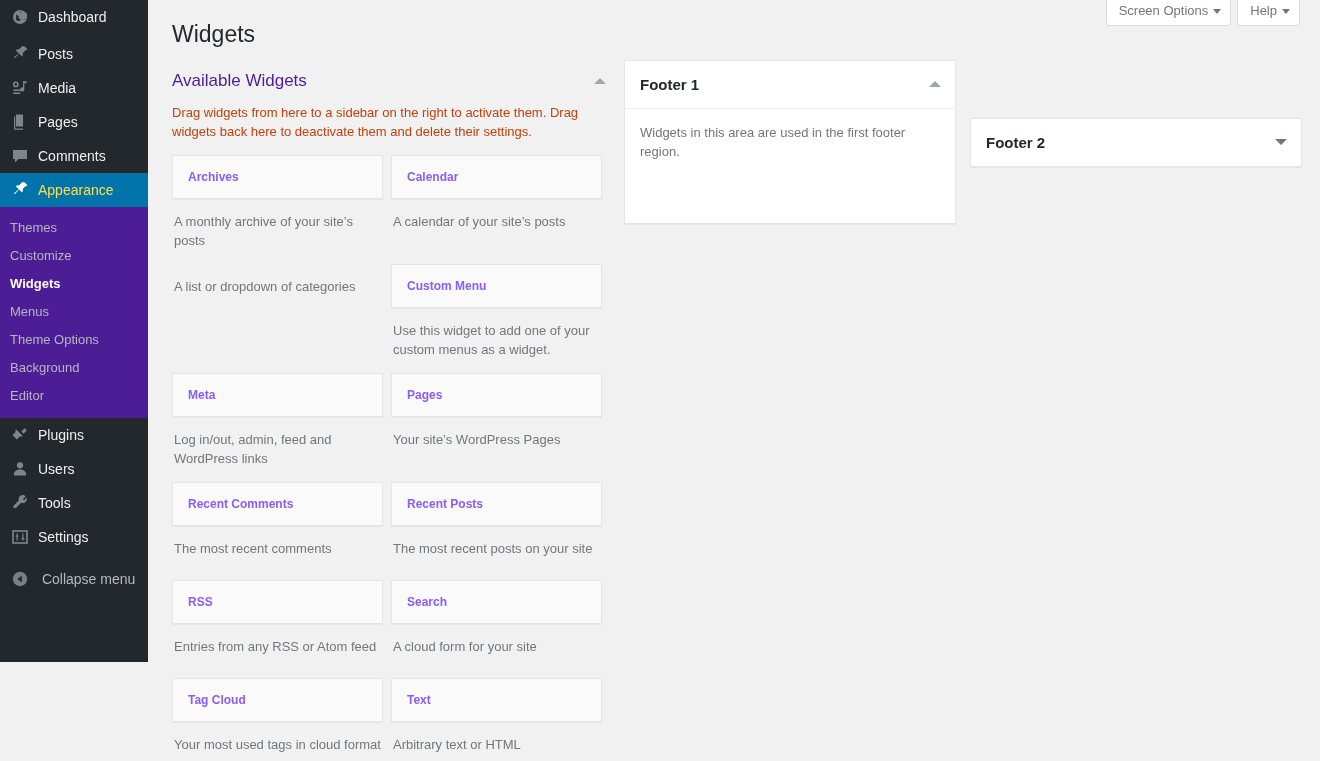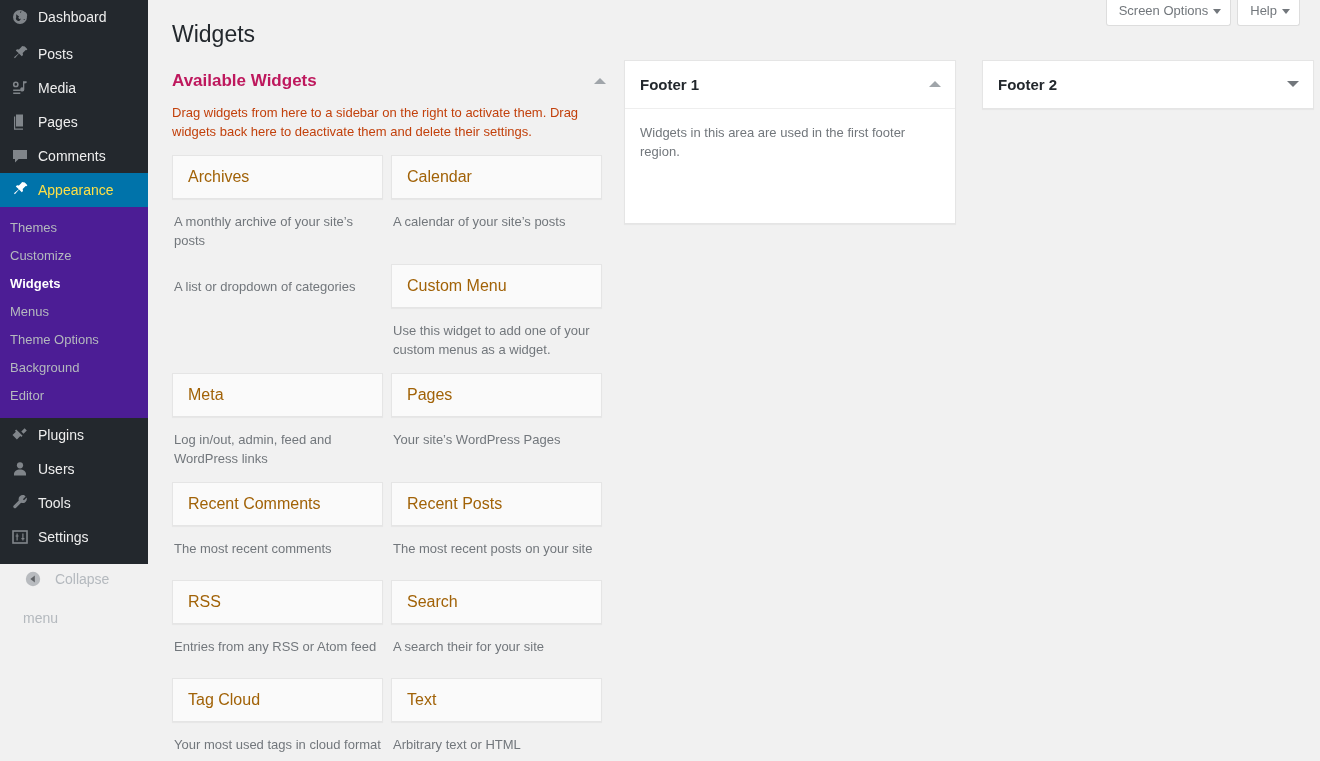--- a/index.html
+++ b/index.html
@@ -10,21 +10,21 @@
     background: #f1f1f1;
     font-family: "Liberation Sans", sans-serif;
     -webkit-font-smoothing: antialiased;
   }
 
   
   #adminmenuwrap {
     position: absolute;
     top: 0; left: 0;
     width: 148px;
-    height: 564px;
+    height: 662px;
     background: #23282d;
   }
   .menu-list { list-style: none; margin: 0; padding: 0; }
 
   .menu-top {
     position: relative;
     display: block;
     height: 34px;
     line-height: 34px;
     padding: 0 0 0 10px;
@@ -77,21 +77,21 @@
   .submenu li.current {
     color: #fff;
     font-weight: bold;
   }
 
   .collapse-wrap { margin-top: 8px; }
   .collapse-item {
     display: block;
     height: 34px;
     line-height: 34px;
-    padding-left: 23px;
+    padding-left: 10px;
     color: #b4b9be;
     font-size: 14px;
     cursor: pointer;
   }
   .collapse-item .mi { margin-right: 8px; vertical-align: -5px; opacity:.7; }
 
   
   #wpbody {
     position: absolute;
     top: 0; left: 148px;
@@ -147,22 +147,22 @@
 
   
   .left-col {
     position: absolute;
     left: 24px; top: 10px;
     width: 444px;
   }
   .avail-head {
     position: relative;
     font-size: 17px;
-    font-weight: bold;
-    color: #be185d;
+    font-weight: normal;
+    color: #4c1d95;
     line-height: 22px;
     margin: 0;
     padding: 0;
   }
   .handle-arrow {
     position: absolute;
     right: 10px; top: 8px;
     width: 0; height: 0;
     border-style: solid;
   }
@@ -190,41 +190,41 @@
     row-gap: 0;
   }
   .widget-cell { width: 211px; }
   .widget-card {
     background: #fafafa;
     border: 1px solid #e5e5e5;
     padding: 12px 15px;
     box-shadow: 0 1px 1px rgba(0,0,0,.04);
   }
   .widget-card .wtitle {
-    font-size: 16px;
-    font-weight: normal;
-    color: #a16207;
+    font-size: 12px;
+    font-weight: bold;
+    color: #8b5cf6;
     line-height: 18px;
   }
   .widget-desc {
     color: #72777c;
     font-size: 13px;
     line-height: 19px;
     padding: 13px 2px 14px 2px;
     min-height: 54px;
   }
 
   
   .sidebars-col {
     position: absolute;
     left: 476px; top: 0;
     width: 690px;
     display: flex;
-    gap: 26px;
-    align-items: flex-start;
+    gap: 14px;
+    align-items: center;
   }
   .sidebar-box {
     width: 332px;
     background: #fff;
     border: 1px solid #e5e5e5;
     box-shadow: 0 1px 1px rgba(0,0,0,.04);
   }
   .sidebar-box .sb-head {
     position: relative;
     padding: 14px 15px 13px 15px;
@@ -431,21 +431,21 @@
         <div class="widget-cell">
           <div class="widget-card">
             <div class="wtitle">RSS</div>
           </div>
           <div class="widget-desc">Entries from any RSS or Atom feed</div>
         </div>
         <div class="widget-cell">
           <div class="widget-card">
             <div class="wtitle">Search</div>
           </div>
-          <div class="widget-desc">A search their for your site</div>
+          <div class="widget-desc">A cloud form for your site</div>
         </div>
 
         <div class="widget-cell">
           <div class="widget-card">
             <div class="wtitle">Tag Cloud</div>
           </div>
           <div class="widget-desc">Your most used tags in cloud format</div>
         </div>
         <div class="widget-cell">
           <div class="widget-card">

